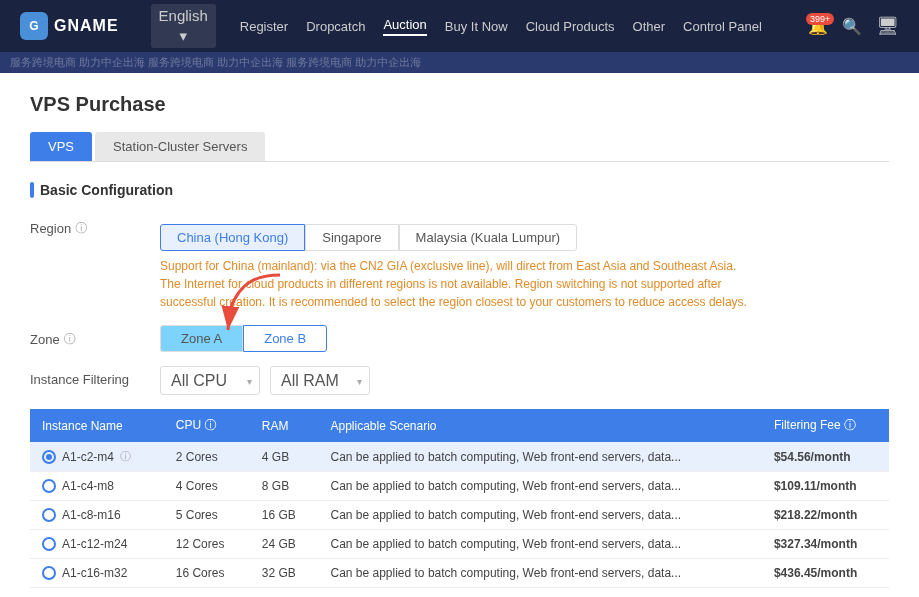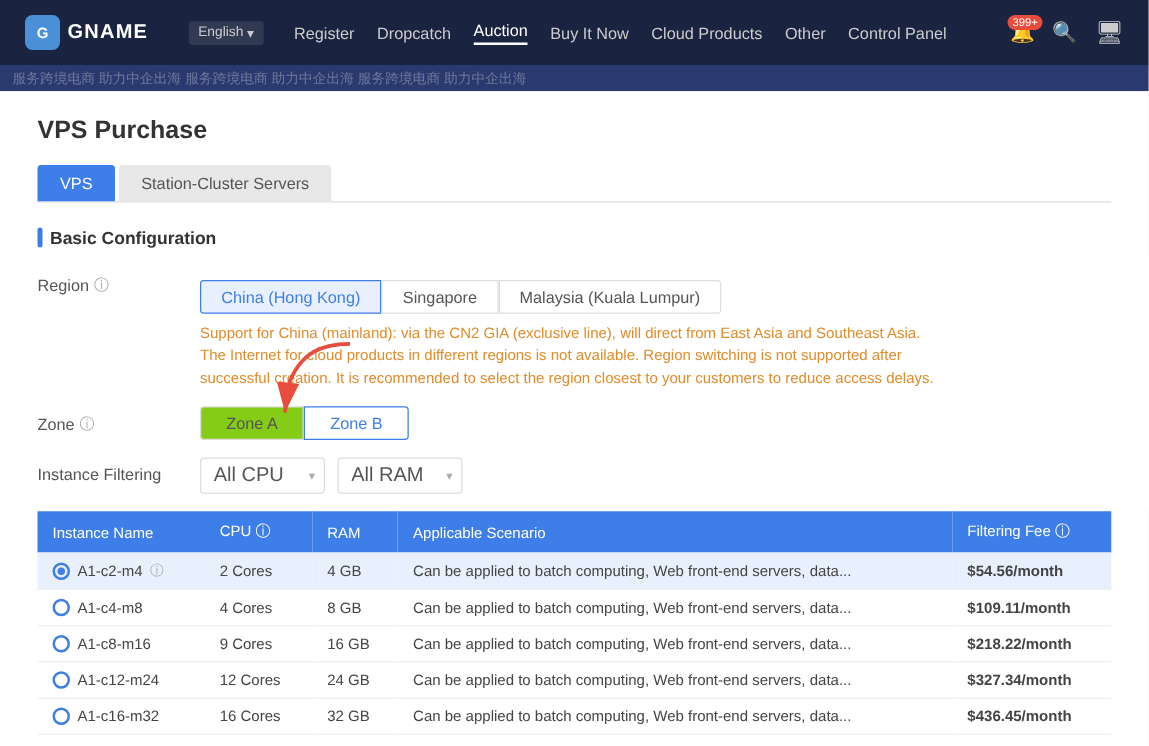--- a/index.html
+++ b/index.html
@@ -28,22 +28,22 @@
       color: white; font-weight: bold; font-size: 12px;
     }
     .logo-text { color: white; font-size: 16px; font-weight: bold; letter-spacing: 1px; }
     .lang-btn {
       background: rgba(255,255,255,0.1);
       color: #ccc;
       border: none;
       padding: 3px 8px;
       border-radius: 3px;
       cursor: pointer;
-      font-size: 11px;
-      display: flex; align-items: center; gap: 3px;
+      font-size: 15px;
+      display: flex; align-items: center; gap: 3px; flex-direction: column;
     }
     .nav-menu {
       display: flex;
       gap: 18px;
       align-items: center;
       flex: 1;
     }
     .nav-item {
       color: #ccc;
       text-decoration: none;
@@ -226,21 +226,21 @@
     
     .zone-tabs {
       display: flex;
       gap: 0;
     }
     .zone-tab {
       padding: 5px 20px;
       border: 1px solid #ddd;
       cursor: pointer;
       font-size: 13px;
-      background: #84cc16;
+      background: #7dd3fc;
       color: #555;
     }
     .zone-tab:first-child { border-radius: 3px 0 0 3px; }
     .zone-tab:last-child { border-radius: 0 3px 3px 0; }
     .zone-tab.active {
       background: white;
       color: #3d7ee8;
       border-color: #3d7ee8;
     }
 
@@ -470,21 +470,21 @@
     <td class="price-cell">$109.11/month</td>
   </tr>
             <tr>
     <td>
       <div class="radio-cell">
         <div class="radio-dot "></div>
         <span>A1-c8-m16</span>
 
       </div>
     </td>
-    <td>9 Cores</td>
+    <td>5 Cores</td>
     <td>16 GB</td>
     <td>Can be applied to batch computing, Web front-end servers, data...</td>
     <td class="price-cell">$218.22/month</td>
   </tr>
             <tr>
     <td>
       <div class="radio-cell">
         <div class="radio-dot "></div>
         <span>A1-c12-m24</span>
 

